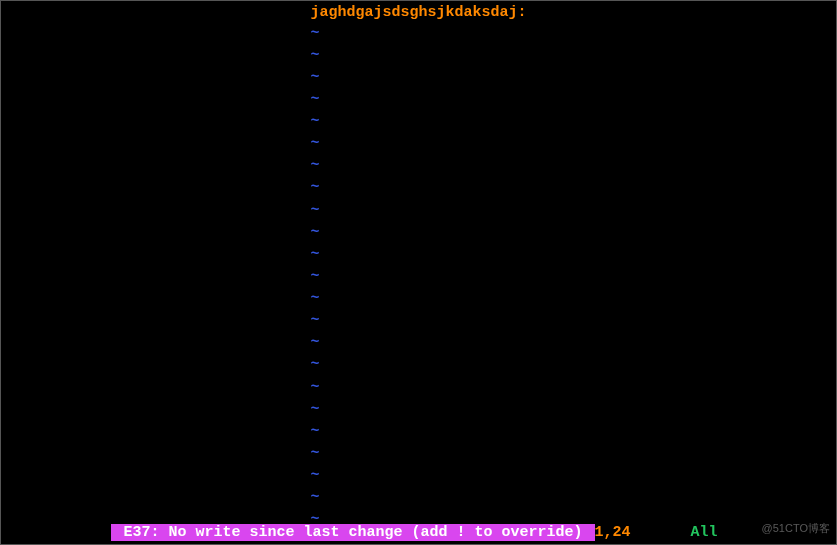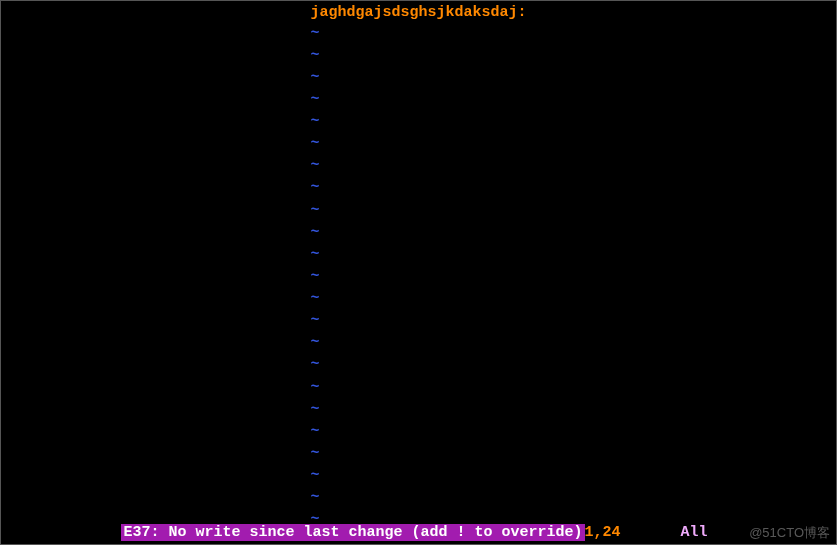--- a/index.html
+++ b/index.html
@@ -39,45 +39,45 @@
       flex: 1;
       overflow: hidden;
     }
     .status-line {
       display: flex;
       align-items: center;
       height: 19px;
       font-weight: bold;
     }
     .error-msg {
-      background: #a21caf;
+      background: #d946ef;
       color: #ffffff;
       white-space: pre;
-      padding: 0 2px;
+      padding: 0 12px;
     }
     .status-gap {
       flex: 1;
     }
     .cursor-pos {
       color: #ff8800;
       white-space: pre;
       padding-right: 60px;
     }
     .file-pos {
-      color: #f0abfc;
+      color: #22c55e;
       white-space: pre;
       padding-right: 8px;
     }
     .watermark {
       position: absolute;
       right: 6px;
-      bottom: 2px;
+      bottom: 8px;
       color: #888;
       font-family: sans-serif;
-      font-size: 13px;
+      font-size: 11px;
       font-weight: normal;
       opacity: 0.65;
       pointer-events: none;
     }
   </style>
 </head>
 <body>
 
 <div class="editor">
   <div class="buffer-area">

